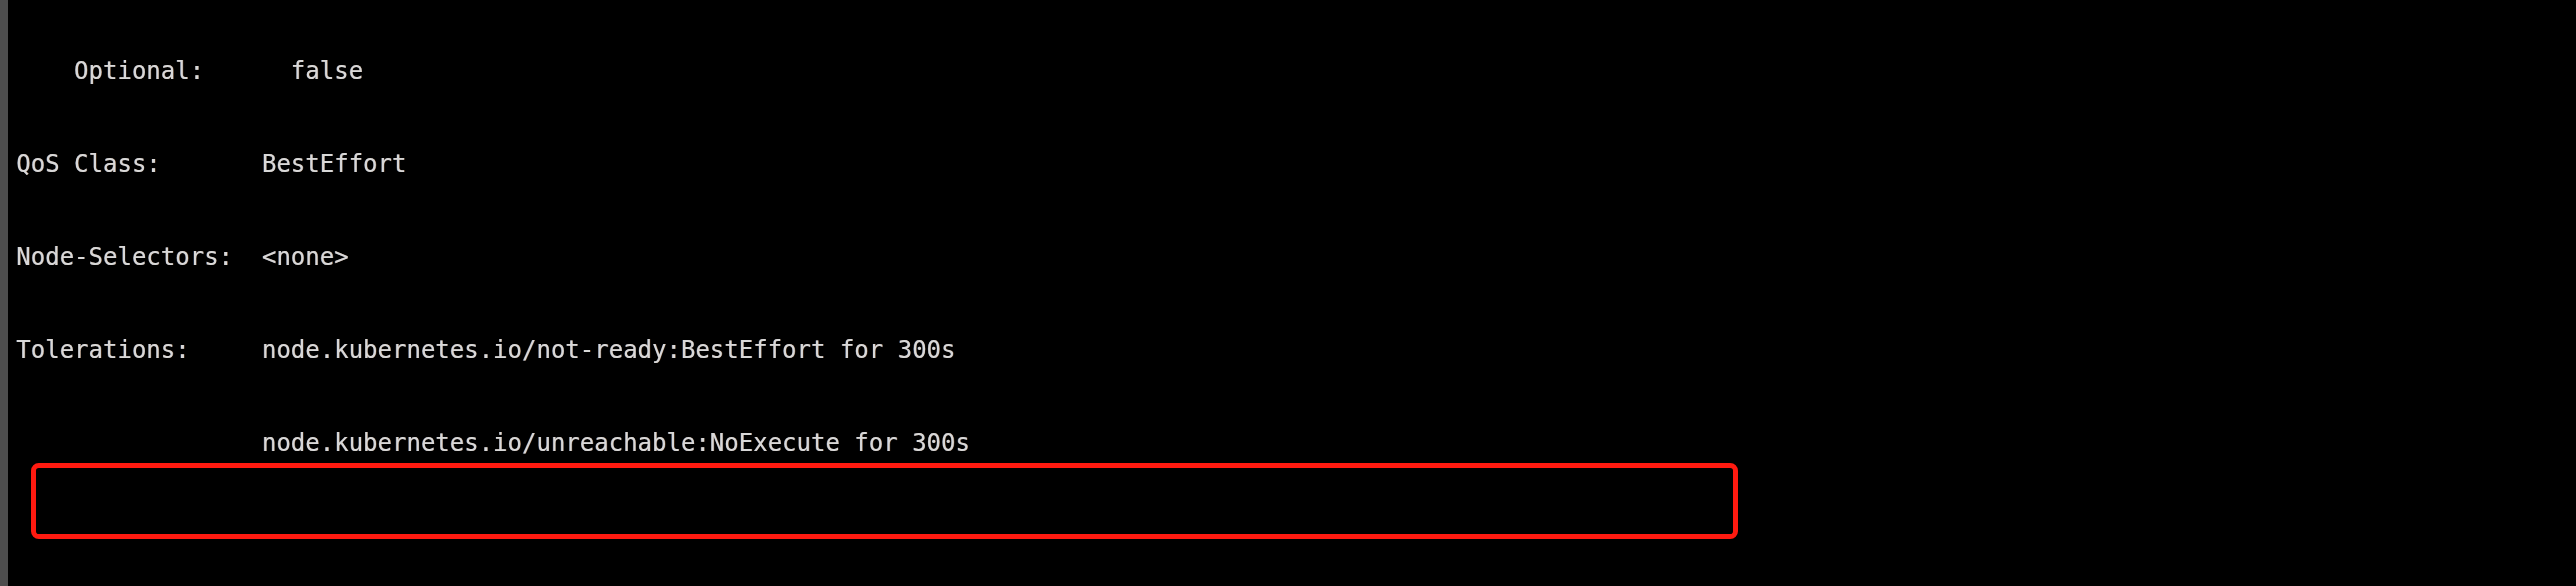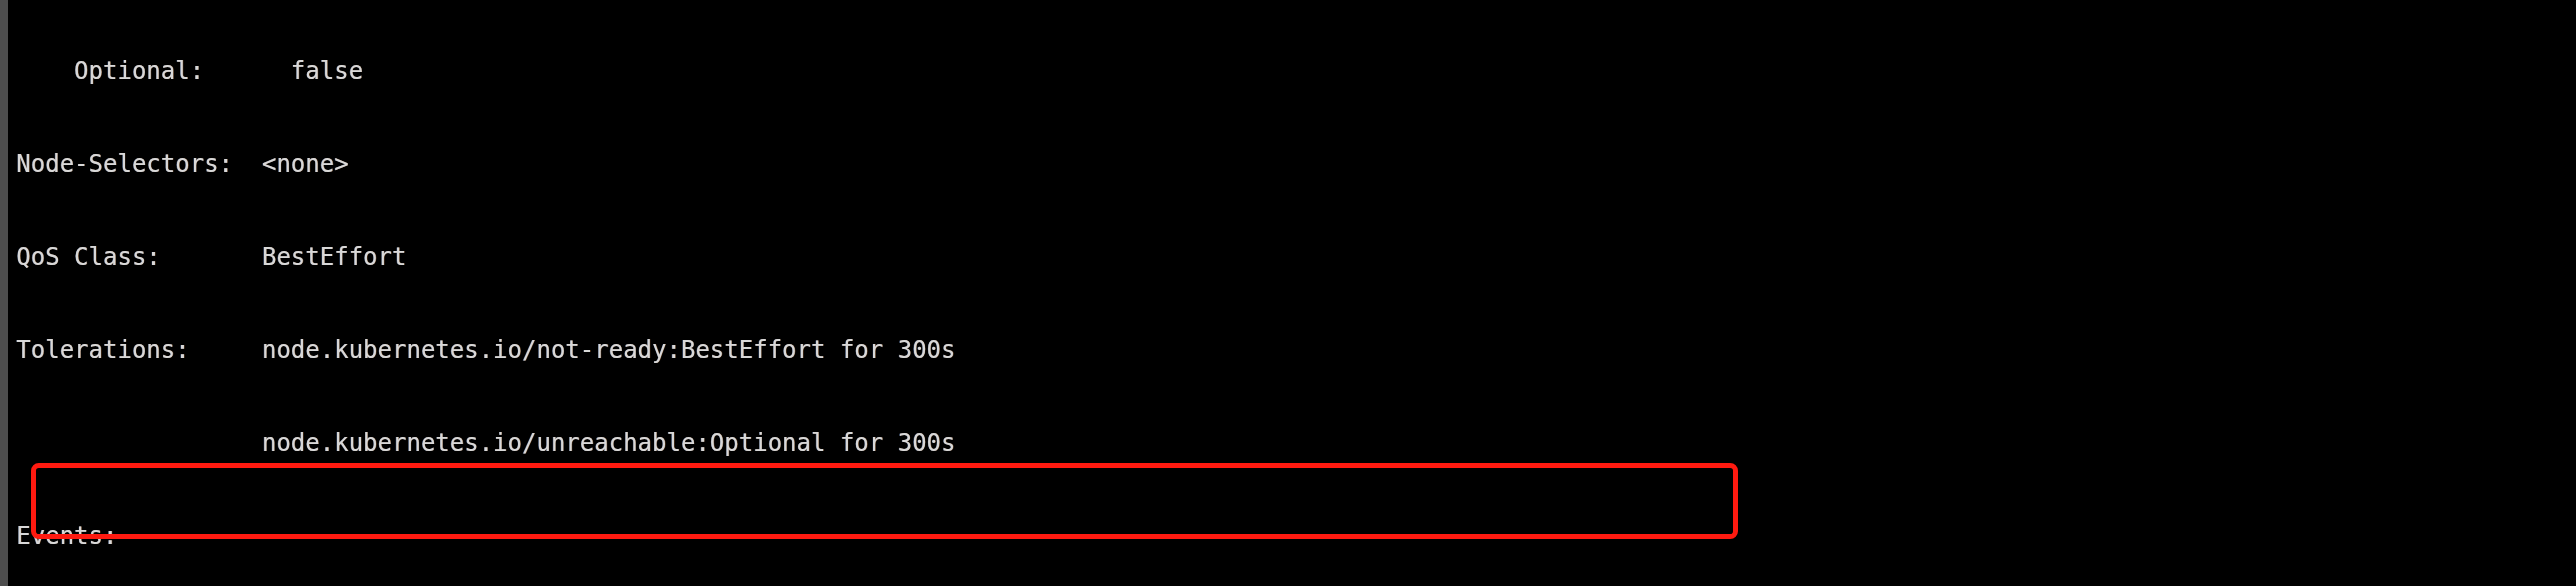--- a/index.html
+++ b/index.html
@@ -65,25 +65,24 @@
 <body>
 
 <div id="screen">
 
   <div id="scrollbar-gutter">
     <div id="scroll-thumb"></div>
   </div>
 
   <div id="term">
     <span class="tline">    Optional:      false</span>
+    <span class="tline">QoS Class:       BestEffort</span>
     <span class="tline">Node-Selectors:  &lt;none&gt;</span>
-    <span class="tline">QoS Class:       BestEffort</span>
     <span class="tline">Tolerations:     node.kubernetes.io/not-ready:BestEffort for 300s</span>
-    <span class="tline">                 node.kubernetes.io/unreachable:Optional for 300s</span>
-    <span class="tline">Events:</span>
+    <span class="tline">                 node.kubernetes.io/unreachable:NoExecute for 300s</span>
     
     
     
     
     
     
     
     
     
     

